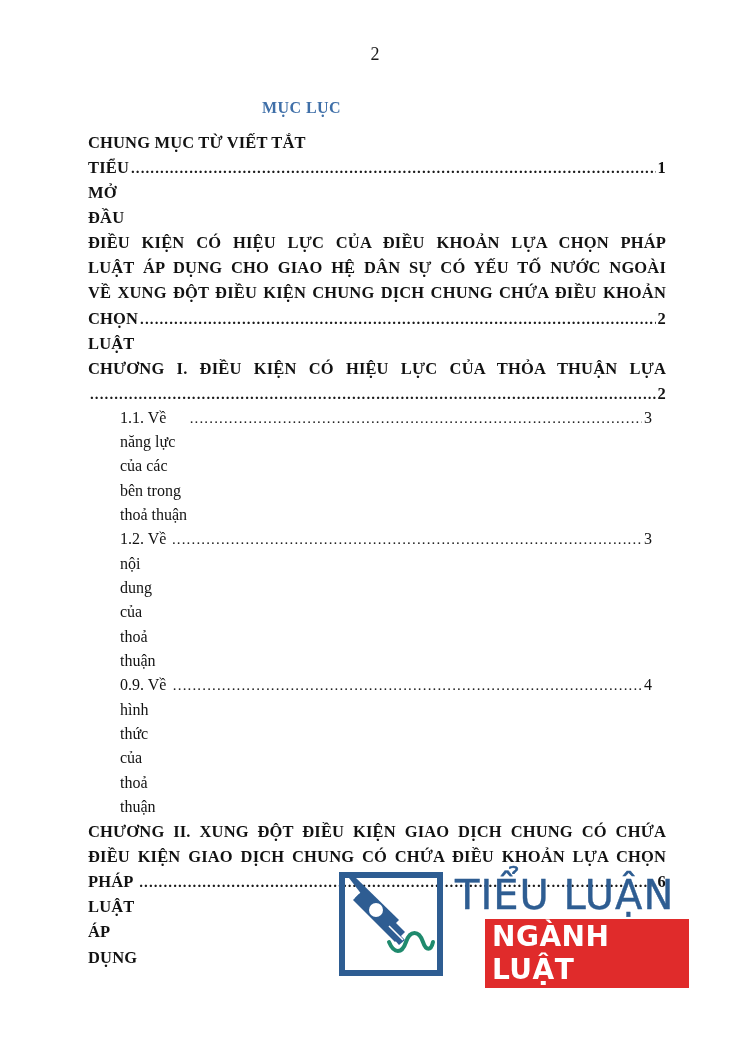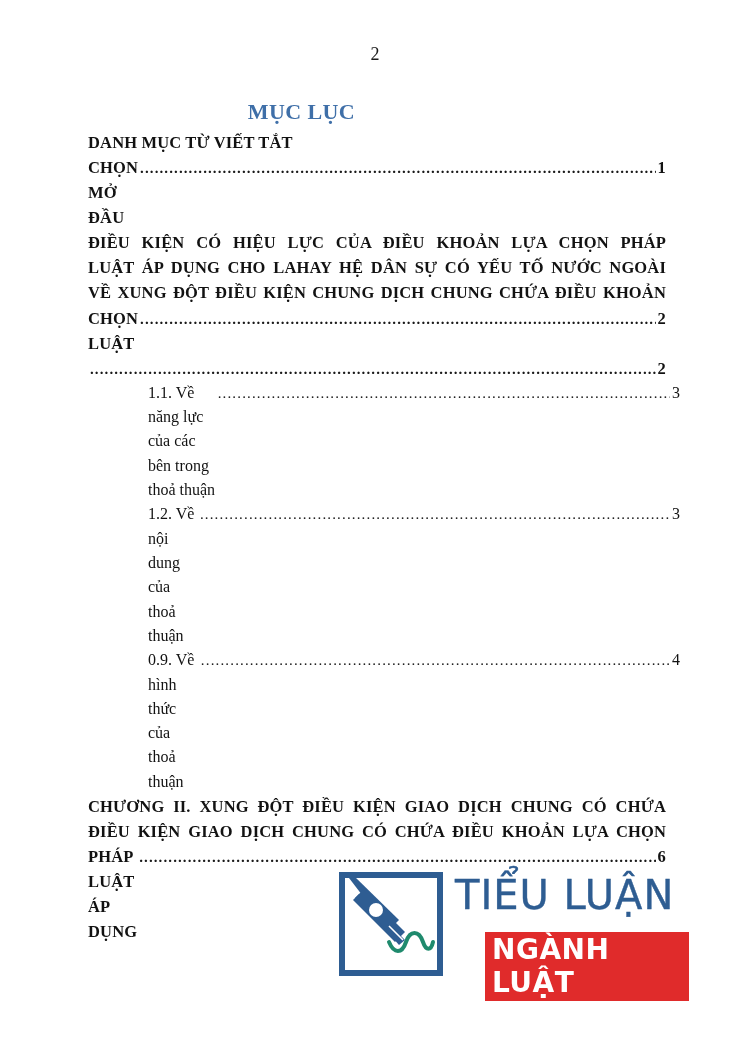--- a/index.html
+++ b/index.html
@@ -36,21 +36,21 @@
     letter-spacing: 0.2px;
   }
 
   
   .toc-title {
     position: absolute;
     top: 99px;
     left: 0;
     width: 603px;
     text-align: center;
-    font-size: 22px;
+    font-size: 16px;
     font-weight: bold;
     color: #3f6fa8;
     letter-spacing: 0.4px;
   }
 
   
   .content {
     position: absolute;
     top: 130px;
     left: 88px;
@@ -100,21 +100,21 @@
     text-align-last: justify;
     letter-spacing: 0.15px;
     color: #121212;
     word-spacing: 0.5px;
   }
 
   
   .lvl2 {
     font-size: 16px;
     font-weight: normal;
-    margin-left: 60px;
+    margin-left: 32px;
     width: calc(100% - 46px);
   }
   .lvl2 .dots { font-size: 15px; letter-spacing: 1.15px; }
 
   
   .logo {
     position: absolute;
     left: 339px;
     top: 872px;
     width: 350px;
@@ -138,21 +138,21 @@
     font-family: "DejaVu Sans", "Liberation Sans", sans-serif;
     font-weight: normal;
     font-size: 40px;
     line-height: 42px;
     color: #2e5d92;
     letter-spacing: 1px;
     -webkit-text-stroke: 0.4px #2e5d92;
   }
   .logo-word-bottom {
     display: inline-block;
-    margin-top: 16px;
+    margin-top: 3px;
     margin-left: 30px;
     background: #e02b2b;
     color: #ffffff;
     font-family: "DejaVu Sans", "Liberation Sans", sans-serif;
     font-weight: bold;
     font-size: 28px;
     line-height: 33px;
     padding: 1px 7px 2px 7px;
     letter-spacing: 0.5px;
   }
@@ -162,41 +162,42 @@
 
 <div class="page">
 
   <div class="page-number">2</div>
 
   <div class="toc-title">MỤC LỤC</div>
 
   <div class="content">
 
     <div class="row lvl1">
-      <span class="label">DANH MỤC TỪ VIẾT TẮT</span>
+      <span class="label">CHUNG MỤC TỪ VIẾT TẮT</span>
     </div>
 
     <div class="row lvl1">
-      <span class="label">CHỌN MỞ ĐẦU</span>
+      <span class="label">TIỂU MỞ ĐẦU</span>
       <span class="dots">................................................................................................................................................................................................................................................................................................................................................................................................................</span>
       <span class="pageno">1</span>
     </div>
 
     <div class="block-heading">
       <div>ĐIỀU KIỆN CÓ HIỆU LỰC CỦA ĐIỀU KHOẢN LỰA CHỌN PHÁP</div>
-      <div>LUẬT ÁP DỤNG CHO LAHAY HỆ DÂN SỰ CÓ YẾU TỐ NƯỚC NGOÀI</div>
+      <div>LUẬT ÁP DỤNG CHO GIAO HỆ DÂN SỰ CÓ YẾU TỐ NƯỚC NGOÀI</div>
       <div>VỀ XUNG ĐỘT ĐIỀU KIỆN CHUNG DỊCH CHUNG CHỨA ĐIỀU KHOẢN</div>
       <div class="row lvl1">
         <span class="label">CHỌN LUẬT</span>
         <span class="dots">................................................................................................................................................................................................................................................................................................................................................................................................................</span>
         <span class="pageno">2</span>
       </div>
     </div>
 
     <div class="block-heading">
+      <div>CHƯƠNG I. ĐIỀU KIỆN CÓ HIỆU LỰC CỦA THỎA THUẬN LỰA</div>
       <div class="row lvl1">
         <span class="dots">................................................................................................................................................................................................................................................................................................................................................................................................................</span>
         <span class="pageno">2</span>
       </div>
     </div>
 
     <div class="row lvl2">
       <span class="label">1.1. Về năng lực của các bên trong thoả thuận</span>
       <span class="dots">................................................................................................................................................................................................................................................................................................................................................................................................................</span>
       <span class="pageno">3</span>

